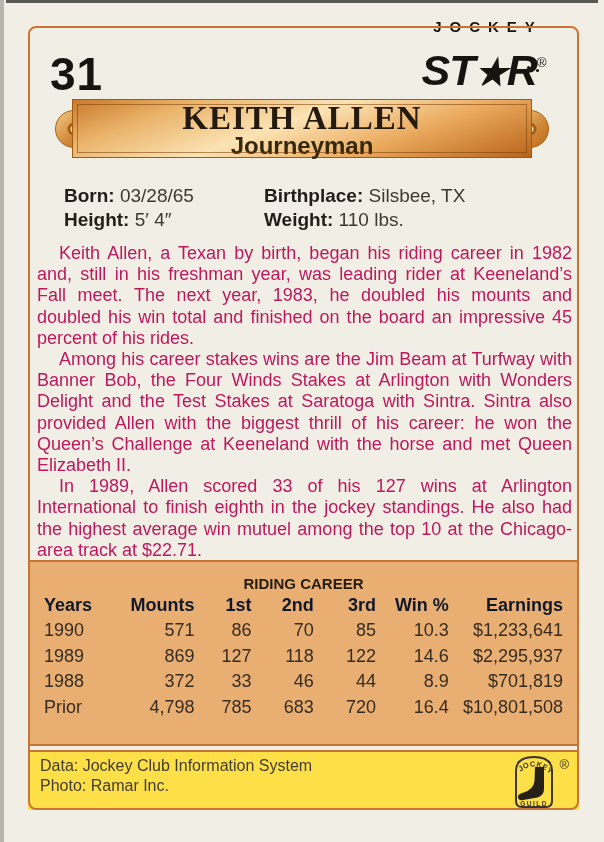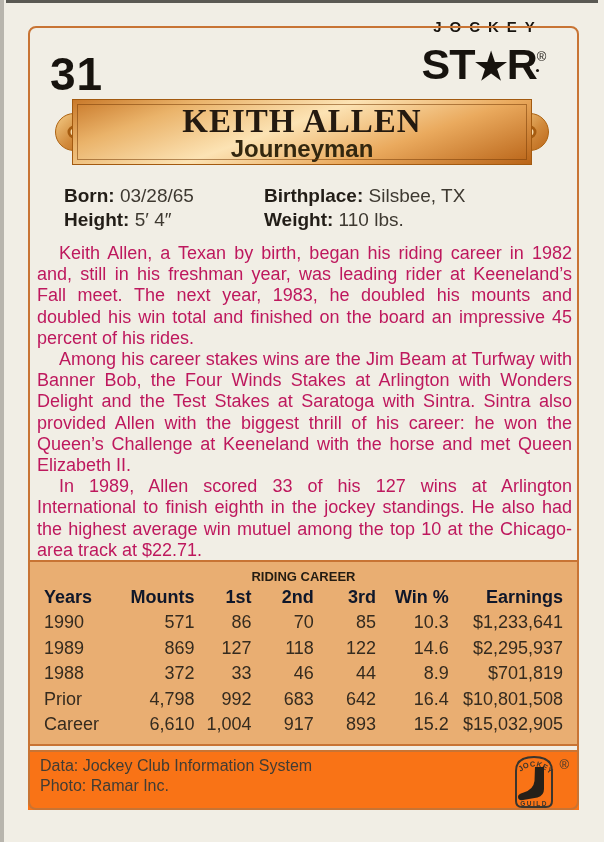--- a/index.html
+++ b/index.html
@@ -21,29 +21,29 @@
   }
 
   .card-number {
     position:absolute; left:50px; top:26px;
     font-size:46px; font-weight:800; letter-spacing:1px; color:#17130e;margin-top:21px;
   }
 
   
   .brand { position:absolute; top:18px; right:34px; width:172px; text-align:center; color:#17130e; }
   .brand-top { font-size:15px; font-weight:700; letter-spacing:8px; padding-left:8px; }
-  .brand-mid { font-size:43px; font-weight:800; line-height:44px; letter-spacing:-1px; white-space:nowrap; }
+  .brand-mid { font-size:43px; font-weight:800; line-height:56px; letter-spacing:-1px; white-space:nowrap;font-style:italic; }
   .brand-star { font-size:37px; }
   .brand-reg { font-size:13px; font-weight:400; vertical-align:18px; letter-spacing:0; }
   .brand-bottom { font-size:22px; font-weight:700; text-align:right; padding-right:26px; margin-top:-3px; }
   .sparkles { position:absolute; right:74px; top:66px; width:3px; height:3px; border-radius:50%;
     background:#17130e; box-shadow:9px 3px 0 0 #17130e; }
 
   
-  .plate-wrap { position:absolute; left:55px; top:99px; width:494px; height:66px; }
+  .plate-wrap { position:absolute; left:55px; top:99px; width:494px; height:59px; }
   .plate-tab {
     position:absolute; top:50%; transform:translateY(-50%);
     width:38px; height:38px; border-radius:50%;
     background:linear-gradient(135deg,#eec079 10%,#d28b3c 55%,#bf6c1e 95%);
     border:1px solid #ad620f;
   }
   .plate-tab.left { left:0; } .plate-tab.right { right:0; }
   .plate-hole {
     position:absolute; left:50%; top:50%; transform:translate(-50%,-50%);
     width:13px; height:13px; border-radius:50%;
@@ -76,30 +76,30 @@
     font-size:18px; line-height:21.2px; color:#be185d;
     text-align:justify;
   }
   .paragraphs p { text-indent:22px; }
 
   
   .panel {
     position:absolute; left:28px; top:560px; width:551px; height:186px;
     background:#e9ae72; border-top:2px solid #c87434; border-bottom:2px solid #c87434;
   }
-  .panel-title { text-align:center; font-size:13px; font-weight:700; color:#241c12; margin-top:7px; }
+  .panel-title { text-align:center; font-size:15px; font-weight:700; color:#241c12; margin-top:13px; }
   .panel table { width:calc(100% - 32px); margin:1px auto 0; border-collapse:collapse; }
   .panel th { font-size:18px; font-weight:700; color:#0f172a; text-align:right; line-height:25px; }
   .panel td { font-size:18px; color:#352b1f; text-align:right; line-height:25.6px; }
   .panel th:first-child, .panel td:first-child { text-align:left; }
 
   
   .credits {
     position:absolute; left:28px; top:750px; width:551px; height:60px;
-    background:#f97316; border-top:2px solid #c87434;
+    background:#fde047; border-top:2px solid #c87434;
   }
   .credit-lines { position:absolute; left:12px; top:4px; font-size:16px; line-height:19.5px; color:#413c34; }
   .guild { position:absolute; right:10px; top:2px; display:flex; align-items:flex-start; }
   .guild-reg { font-size:13px; color:#3a352e; margin:3px 0 0 2px; }
 </style>
 </head>
 <body>
 
 <div class="scan-top"></div>
 <div class="scan-left"></div>
@@ -186,34 +186,25 @@
         <td>372</td>
         <td>33</td>
         <td>46</td>
         <td>44</td>
         <td>8.9</td>
         <td>$701,819</td>
       </tr>
       <tr>
         <td>Prior</td>
         <td>4,798</td>
-        <td>992</td>
+        <td>785</td>
         <td>683</td>
-        <td>642</td>
+        <td>720</td>
         <td>16.4</td>
         <td>$10,801,508</td>
-      </tr>
-      <tr>
-        <td>Career</td>
-        <td>6,610</td>
-        <td>1,004</td>
-        <td>917</td>
-        <td>893</td>
-        <td>15.2</td>
-        <td>$15,032,905</td>
       </tr>
     </tbody>
   </table>
 </div>
 
 <div class="credits">
   <div class="credit-lines">
     <div>Data: Jockey Club Information System</div>
     <div>Photo: Ramar Inc.</div>
   </div>

